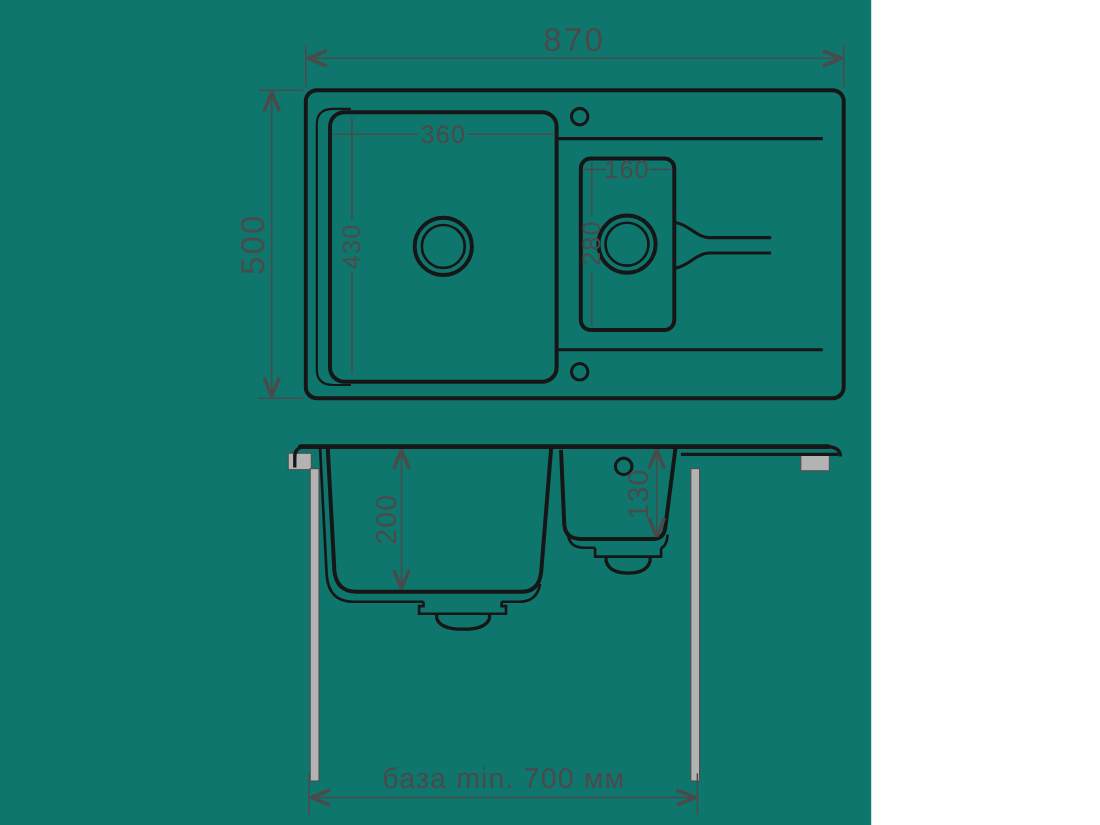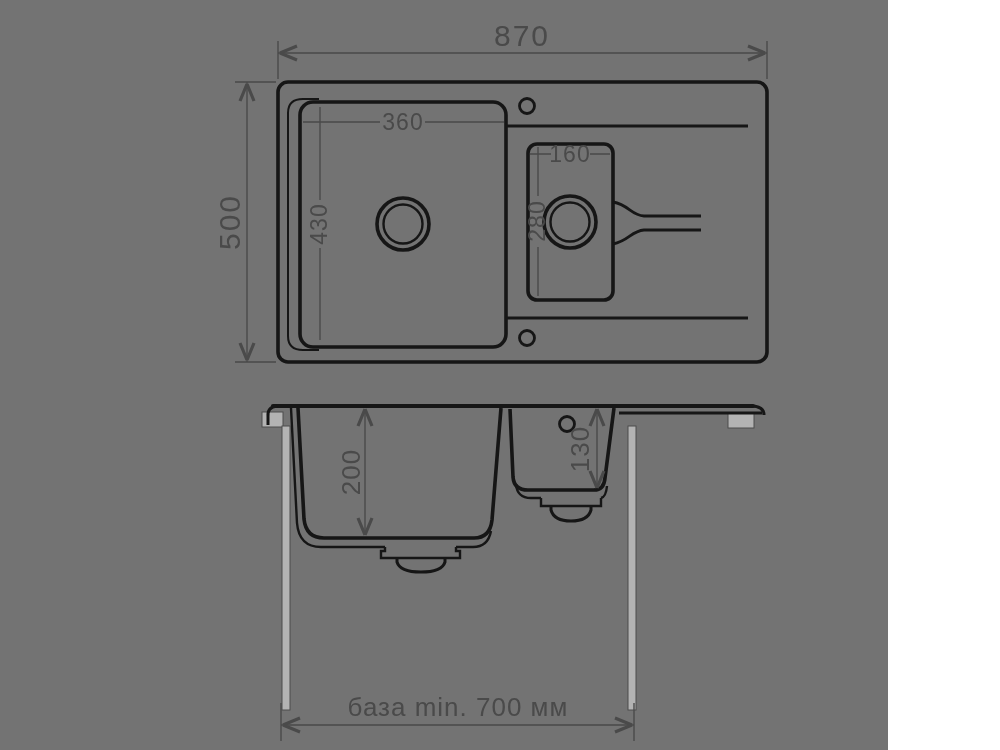--- a/index.html
+++ b/index.html
@@ -1,16 +1,16 @@
 <!DOCTYPE html>
 <html><head>
 <meta charset="utf-8">
 <style>
   html,body{margin:0;padding:0;background:#ffffff;}
-  .canvas{position:relative;width:888px;height:750px;background:#737373;overflow:hidden;text-align:center;}
+  .canvas{position:relative;width:792px;height:750px;background:#0f766e;overflow:hidden;text-align:center;}
   svg{display:block;}
   svg text{font-family:"Liberation Sans",sans-serif;}
   .fs30{font-size:30px;letter-spacing:2px;}
   .fs26{font-size:26px;letter-spacing:1px;}
   .fs23{font-size:23px;letter-spacing:1px;}
   .dimtext{text-anchor:middle;}
   .sw14{stroke-width:1.4;}
   .sw2{stroke-width:2;}
   .sw24{stroke-width:2.4;}
   .sw28{stroke-width:2.8;}

